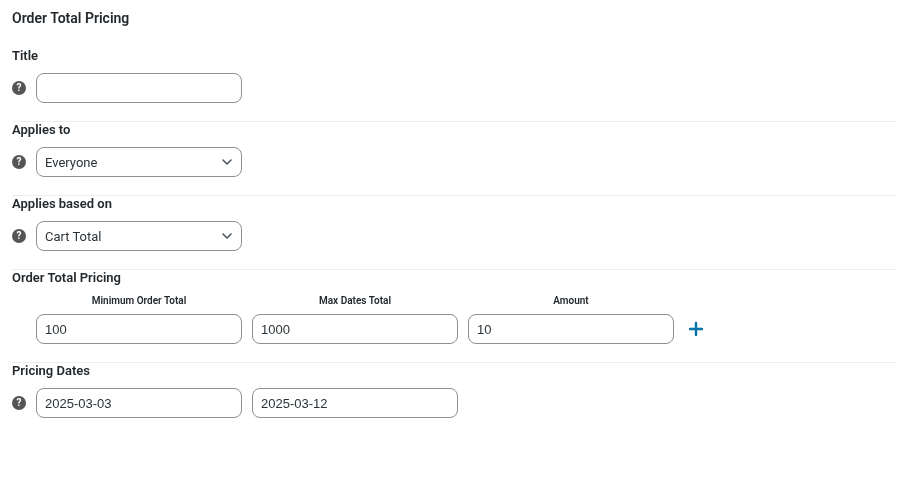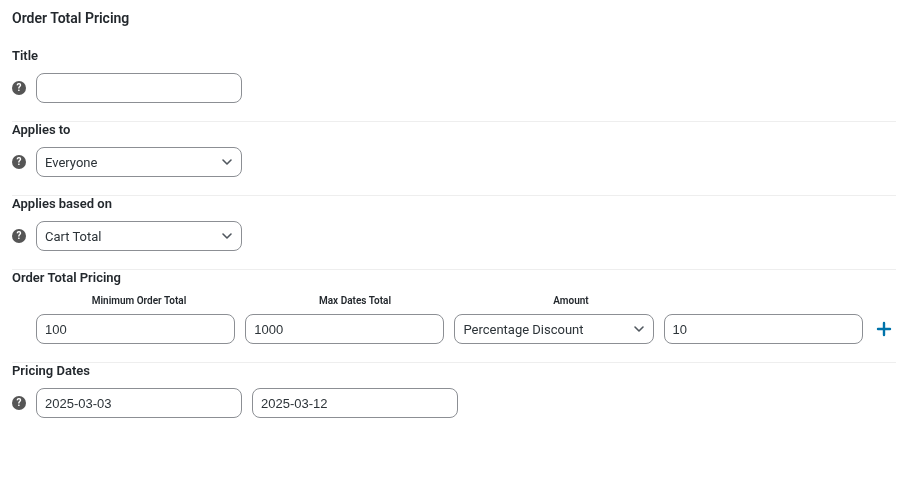--- a/index.html
+++ b/index.html
@@ -167,30 +167,20 @@
   </div>
 
   <div class="table-row">
     <span class="help-spacer"></span>
     <div class="col col-min">
       <input type="text" value="100" style="">
     </div>
     <div class="col col-max">
       <input type="text" value="1000" style="">
     </div>
-    <div class="col col-type">
-      <div class="select-wrap">
-        <span class="select-value">Percentage Discount</span>
-        <span class="chevron">
-          <svg width="12" height="12" viewBox="0 0 12 12">
-              <path d="M2 4 L6 8 L10 4" stroke="#50575e" stroke-width="1.6" fill="none" stroke-linecap="round" stroke-linejoin="round"></path>
-            </svg>
-        </span>
-      </div>
-    </div>
     <div class="col col-amount">
       <input type="text" value="10" style="">
     </div>
     <div class="col col-add">
       <span class="plus-btn">
         <svg width="16" height="16" viewBox="0 0 16 16">
             <path d="M8 2 V14 M2 8 H14" stroke="#0073aa" stroke-width="2.4" stroke-linecap="round"></path>
           </svg>
       </span>
     </div>

